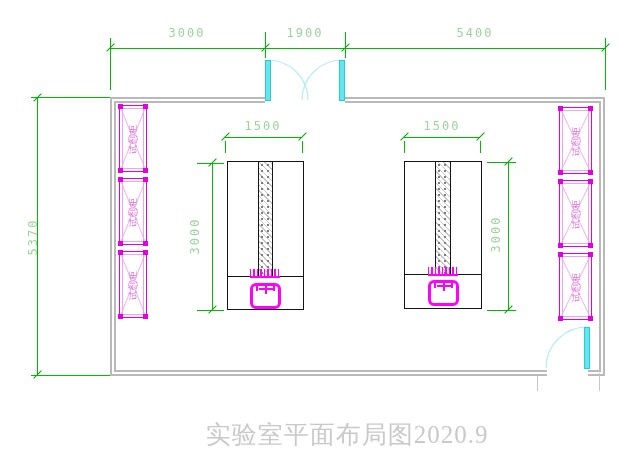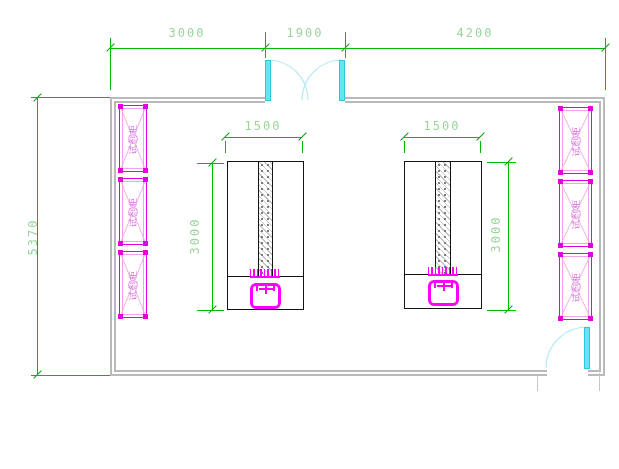--- a/index.html
+++ b/index.html
@@ -69,21 +69,21 @@
   <div class="vl" style="left:103px;top:38px;height:52px;"></div>
   <div class="vl" style="left:258px;top:32px;height:26px;"></div>
   <div class="vl" style="left:338px;top:32px;height:26px;"></div>
   <div class="vl" style="left:598px;top:38px;height:52px;"></div>
   <div class="tick" style="left:103px;top:48px;"></div>
   <div class="tick" style="left:258px;top:48px;"></div>
   <div class="tick" style="left:338px;top:48px;"></div>
   <div class="tick" style="left:598px;top:48px;"></div>
   <div class="dimt" style="left:150px;top:26px;">3000</div>
   <div class="dimt" style="left:268px;top:26px;">1900</div>
-  <div class="dimt" style="left:438px;top:26px;">4200</div>
+  <div class="dimt" style="left:438px;top:26px;">5400</div>
 
   <div class="vl" style="left:30px;top:98px;height:277px;"></div>
   <div class="hl" style="left:24px;top:97px;width:79px;"></div>
   <div class="hl" style="left:24px;top:375px;width:79px;"></div>
   <div class="tick" style="left:30px;top:98px;"></div>
   <div class="tick" style="left:30px;top:375px;"></div>
   <div class="dimt rot" style="left:-4px;top:230px;">5370</div>
 
   <div class="room"></div>
   <div class="patch" style="left:258px;top:95px;width:80px;height:10px;"></div>
@@ -225,14 +225,15 @@
   <div class="tick" style="left:473px;top:137px;"></div>
   <div class="dimt" style="left:405px;top:119px;">1500</div>
 
   <div class="vl" style="left:501px;top:162px;height:148px;"></div>
   <div class="hl" style="left:480px;top:162px;width:29px;"></div>
   <div class="hl" style="left:480px;top:310px;width:29px;"></div>
   <div class="tick" style="left:501px;top:162px;"></div>
   <div class="tick" style="left:501px;top:310px;"></div>
   <div class="dimt rot" style="left:459px;top:227px;">3000</div>
 
+  <div class="title">实验室平面布局图2020.9</div>
 
 </div>
 
 </body></html>

